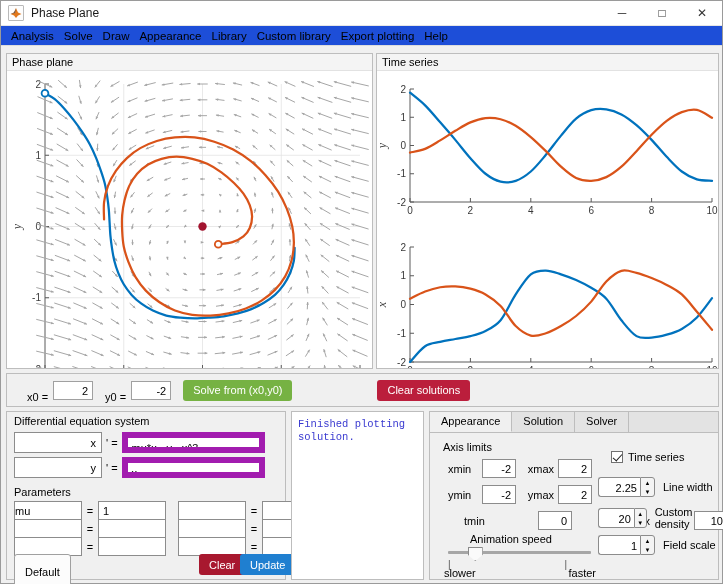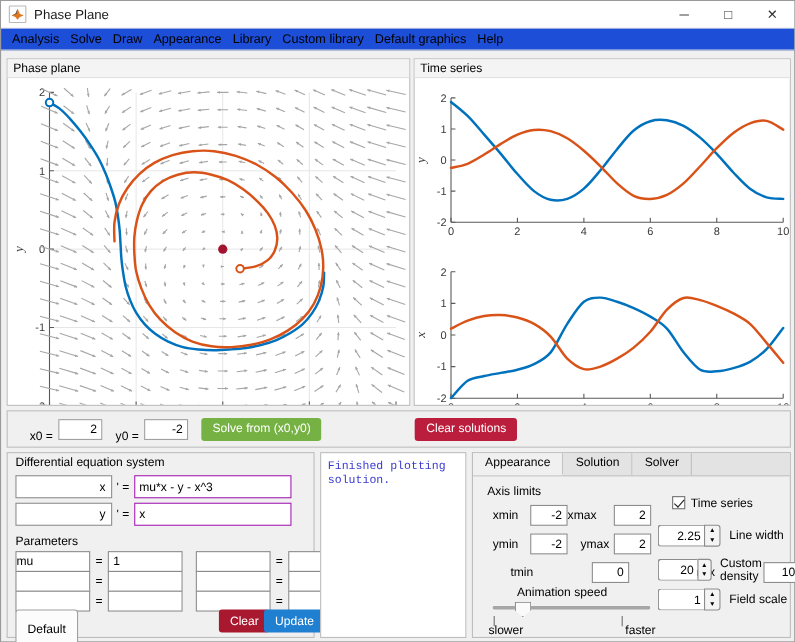--- a/index.html
+++ b/index.html
@@ -52,21 +52,21 @@
   .btn{border:none;border-radius:3px;color:#fff;font-size:11px;
        font-family:"Liberation Sans",sans-serif;cursor:pointer;padding:0 10px;height:21px;}
   .btn-green{background:#76b243;}
   .btn-red{background:#a8182f;}
   .btn-blue{background:#1f7fd0;}
   .btn-crimson{background:#bb1e3c;}
   .eqrow{display:flex;align-items:center;margin-bottom:4px;}
   .eq-var{width:88px;height:21px;border:1px solid #8c8c8c;background:#fff;
           text-align:right;padding-right:5px;font-size:11px;line-height:21px;box-sizing:border-box;}
   .eq-prime{font-size:11px;padding:0 4px;white-space:nowrap;}
-  .eq-expr{width:143px;height:21px;border:1px solid #a21caf;background:#fff;
+  .eq-expr{width:143px;height:21px;border:6px solid #a21caf;background:#fff;
            padding-left:4px;font-size:11px;line-height:21px;box-sizing:border-box;overflow:hidden;}
   .par-cell{width:68px;height:19px;border:1px solid #8c8c8c;background:#fff;font-size:11px;
             line-height:19px;box-sizing:border-box;}
   .par-name{text-align:left;padding-right:15px;}
   .par-val{padding-left:4px;}
   .par-eq{width:16px;text-align:center;font-size:11px;}
   .btn-default{height:36px;padding:0 10px;font-size:11px;border:1px solid #a0a0a0;
                background:#fcfcfc;border-radius:3px;font-family:"Liberation Sans",sans-serif;}
 
   
@@ -117,21 +117,21 @@
     </div>
   </div>
 
   <div class="menubar">
     <div class="menu-item">Analysis</div>
     <div class="menu-item">Solve</div>
     <div class="menu-item">Draw</div>
     <div class="menu-item">Appearance</div>
     <div class="menu-item">Library</div>
     <div class="menu-item">Custom library</div>
-    <div class="menu-item">Default graphics</div>
+    <div class="menu-item">Export plotting</div>
     <div class="menu-item">Help</div>
   </div>
 
   <div class="panel" id="phase-panel">
     <div class="panel-head">Phase plane</div>
     <svg class="plot-svg" id="phase-svg" width="365" height="297">
         <line x1="116.75" y1="13" x2="116.75" y2="298" stroke="#e3e3e3" stroke-width="0.8"></line>
         <line x1="195.5" y1="13" x2="195.5" y2="298" stroke="#e3e3e3" stroke-width="0.8"></line>
         <line x1="274.25" y1="13" x2="274.25" y2="298" stroke="#e3e3e3" stroke-width="0.8"></line>
         <line x1="38" y1="226.75" x2="353" y2="226.75" stroke="#e3e3e3" stroke-width="0.8"></line>
@@ -1033,21 +1033,21 @@
       <div class="tab">Solver</div>
       <div style="flex:1;background:#e3e3e3;"></div>
     </div>
 
     <div class="tab-body">
       <div style="position:absolute;left:13px;top:8px;font-size:11px;">Axis limits</div>
 
       <div style="position:absolute;left:18px;top:26px;display:flex;align-items:center;">
         <span style="width:34px;font-size:11px;">xmin</span>
         <div class="ax-box">-2</div>
-        <span style="width:38px;font-size:11px;text-align:left;margin-right:4px;">xmax</span>
+        <span style="width:38px;font-size:11px;text-align:right;margin-right:4px;">xmax</span>
         <div class="ax-box">2</div>
       </div>
       <div style="position:absolute;left:18px;top:52px;display:flex;align-items:center;">
         <span style="width:34px;font-size:11px;">ymin</span>
         <div class="ax-box">-2</div>
         <span style="width:38px;font-size:11px;text-align:right;margin-right:4px;">ymax</span>
         <div class="ax-box">2</div>
       </div>
       <div style="position:absolute;left:34px;top:78px;display:flex;align-items:center;gap:40px;">
         <span style="width:34px;font-size:11px;">tmin</span>

